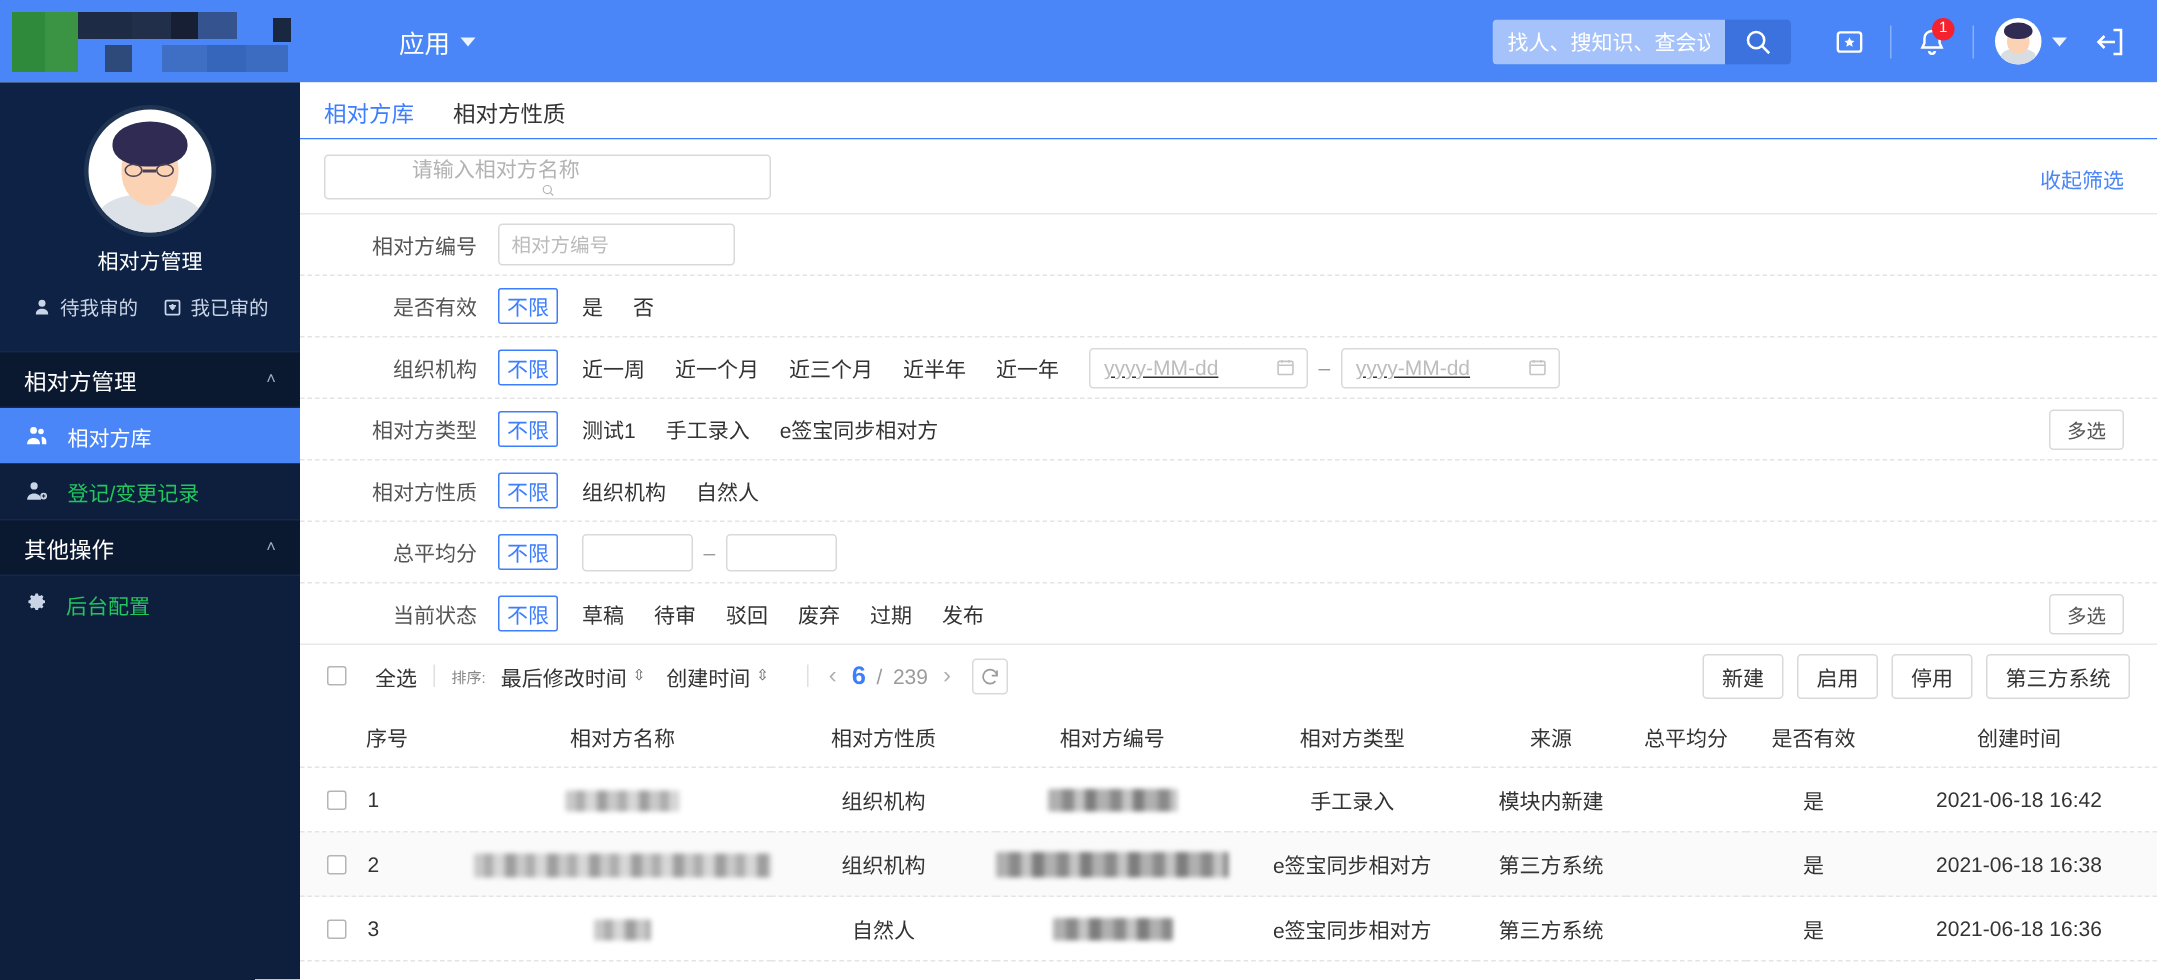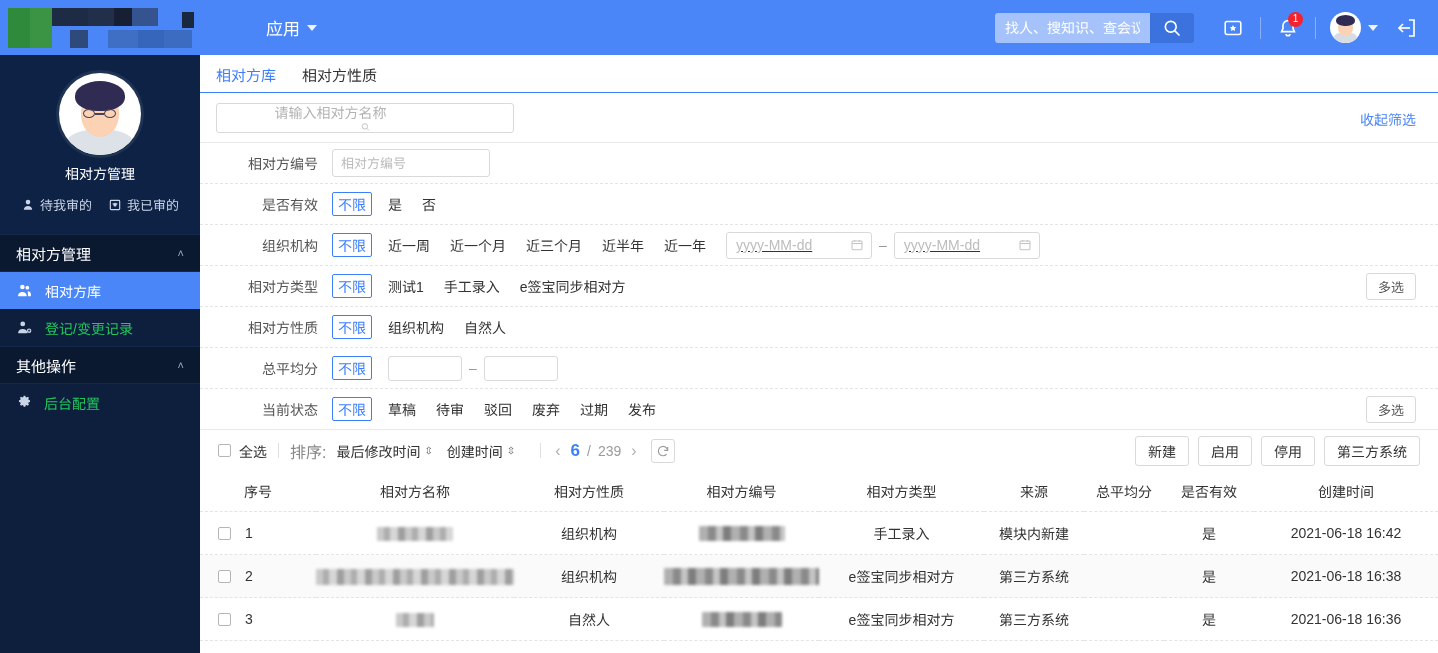--- a/index.html
+++ b/index.html
@@ -208,21 +208,21 @@
   .toolbar {
     display: flex; align-items: center;
     height: 41px; padding: 0 18px; position: relative;
   }
   .chk {
     width: 13px; height: 13px; border: 1px solid #b5b5b5;
     border-radius: 2px; display: inline-block; background: #fff;
     flex: 0 0 13px;
   }
   .tb-sep { width:1px; height:15px; background:#e0e0e0; margin:0 11px; }
-  .sortlabel { color:#888; font-size:16px; }
+  .sortlabel { color:#888; font-size:10px; }
   .sortopt {
     font-size:14px; color:#333; cursor:pointer;
     display:flex; align-items:center; gap:4px; margin-right:14px;
   }
   .sort-arrows { font-size: 10px; color: #666; line-height: .9; }
   .pager { display:flex; align-items:center; gap:7px; }
   .pg-arrow { color:#b0b0b0; font-size:16px; cursor:pointer; padding:0 3px; }
   .pg-cur { color:#3d7eff; font-size:17px; font-weight:bold; }
   .pg-total { color:#9b9b9b; font-size:14px; }
   .refresh-btn {
@@ -496,21 +496,21 @@
         <span class="opt">驳回</span>
         <span class="opt">废弃</span>
         <span class="opt">过期</span>
         <span class="opt">发布</span>
         <button class="multi-btn">多选</button>
       </div>
     </div>
 
     <div class="toolbar">
       <span class="chk"></span>
-      <span style="margin-left:8px;font-size:14px">全选</span>
+      <span style="margin-left:19px;font-size:14px">全选</span>
       <span class="tb-sep"></span>
       <span class="sortlabel">排序:</span>
       <span style="width:10px"></span>
       <span class="sortopt">
         <span>最后修改时间</span>
         <span class="sort-arrows">⇳</span>
       </span>
       <span class="sortopt">
         <span>创建时间</span>
         <span class="sort-arrows">⇳</span>

